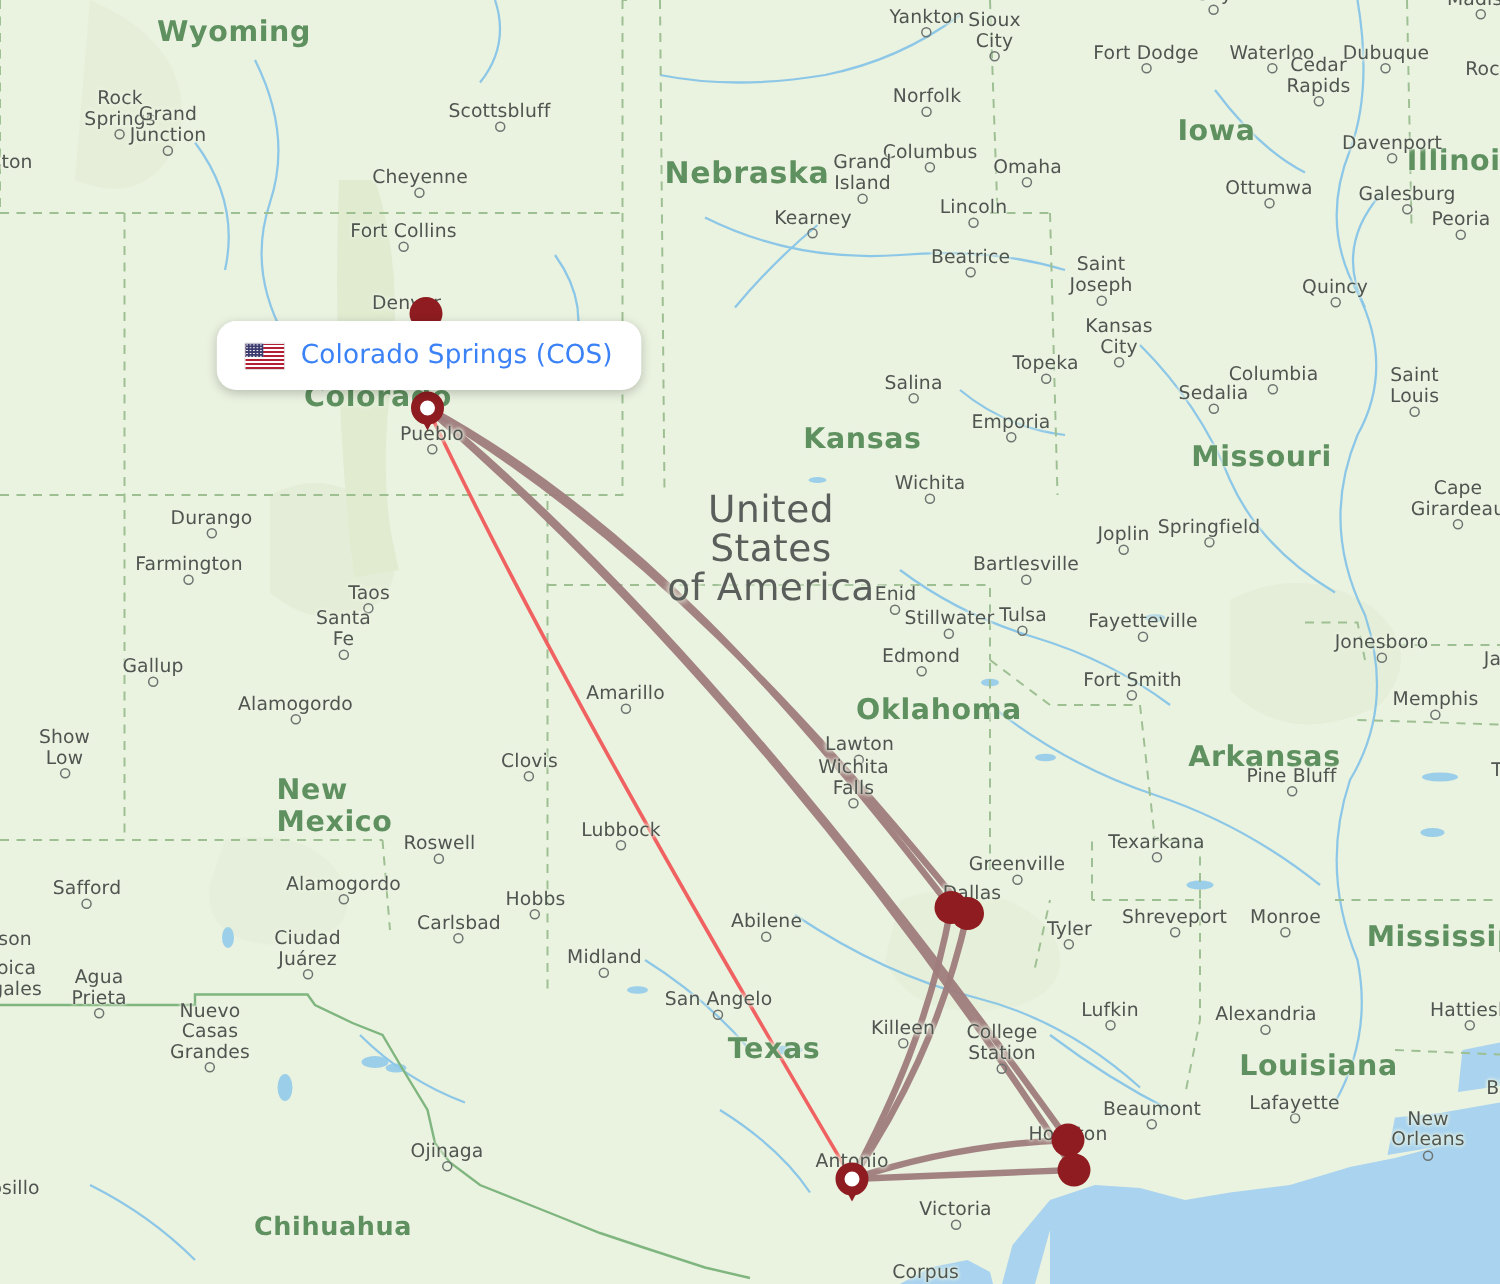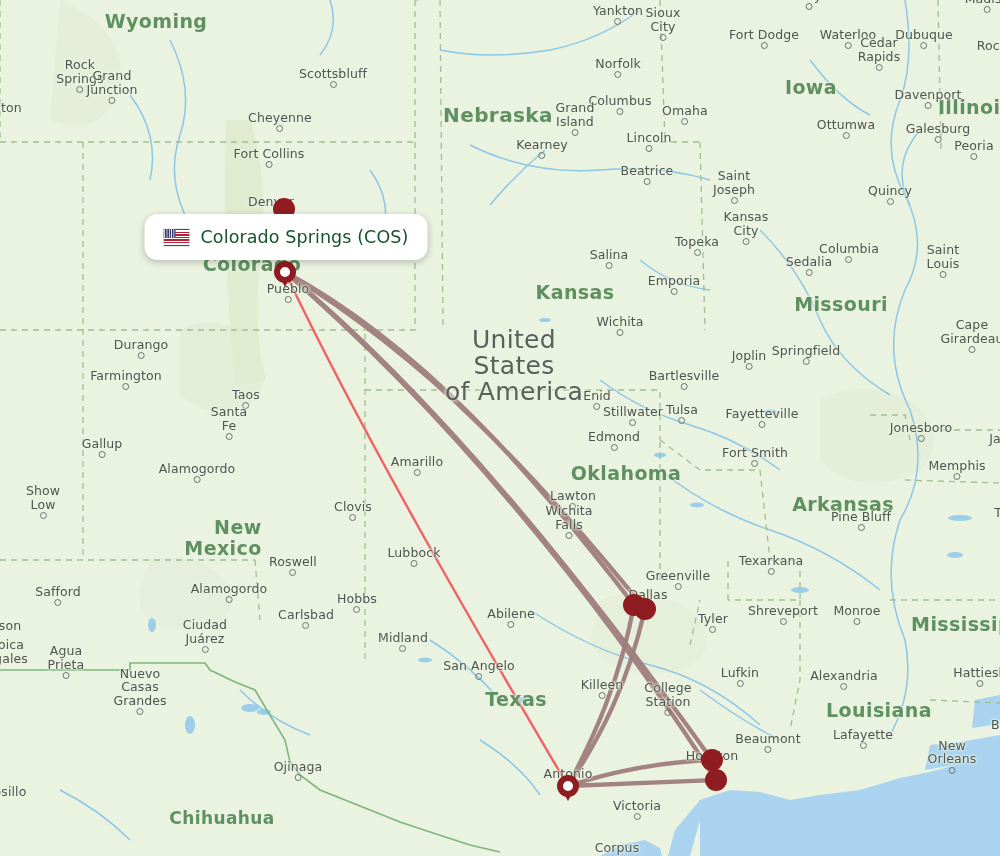--- a/index.html
+++ b/index.html
@@ -15,40 +15,40 @@
   svg.layer{display:block;}
 
   
   .city{position:absolute;transform:translate(-50%,0);text-align:center;white-space:pre-line;
         color:#4f5550;font-size:12.5px;line-height:13.5px;letter-spacing:.1px;
         text-shadow:0 0 3px #eaf2e0,0 0 3px #eaf2e0,0 0 2px #eaf2e0;pointer-events:none;}
   .city .dot{display:block;margin:1px auto 0;width:5px;height:5px;border-radius:50%;
         border:1.2px solid #6d7370;background:transparent;}
 
   
-  .region{position:absolute;transform:translate(-50%,-50%);text-align:right;white-space:pre-line;
+  .region{position:absolute;transform:translate(-50%,-50%);text-align:left;white-space:pre-line;
         color:#5f9160;font-weight:bold;letter-spacing:.4px;line-height:1.12;
         text-shadow:0 0 3px #eaf2e0,0 0 3px #eaf2e0;pointer-events:none;}
   .country{position:absolute;transform:translate(-50%,-50%);text-align:center;white-space:pre-line;
         color:#5a5f5b;font-size:25px;line-height:26px;letter-spacing:.3px;
         text-shadow:0 0 4px #eaf2e0,0 0 4px #eaf2e0;pointer-events:none;}
 
   
   .apt{position:absolute;border-radius:50%;background:#8e1c20;transform:translate(-50%,-50%);}
   .pin{position:absolute;width:22px;height:22px;transform:translate(-50%,-50%);}
   .pin .ring{position:absolute;left:0;top:0;width:22px;height:22px;border-radius:50%;
        box-sizing:border-box;border:6px solid #8e1c20;background:#ffffff;}
   .pin .tail{position:absolute;left:50%;top:13px;width:0;height:0;transform:translateX(-50%);
        border-left:7px solid transparent;border-right:7px solid transparent;border-top:13px solid #8e1c20;}
 
   
   .callout{position:absolute;display:flex;align-items:center;gap:11px;
        background:#fff;border-radius:13px;padding:13px 19px;
        box-shadow:0 2px 7px rgba(0,0,0,.22);white-space:nowrap;}
-  .callout .lbl{font-size:17.5px;color:#14532d;letter-spacing:.1px;}
+  .callout .lbl{font-size:17.5px;color:#3b82f6;letter-spacing:.1px;}
   .flag{width:26px;height:17px;position:relative;overflow:hidden;border:0;flex:0 0 auto;
         background:#ffffff;box-shadow:0 0 0 .5px rgba(0,0,0,.18);}
   .flag .stripes{position:absolute;inset:0;
         background:repeating-linear-gradient(to bottom,#b22234 0,#b22234 1.31px,#ffffff 1.31px,#ffffff 2.62px);}
   .flag .canton{position:absolute;left:0;top:0;width:11.5px;height:9.15px;background:#3c3b6e;}
   .flag .canton:after{content:"";position:absolute;inset:0;
         background:radial-gradient(circle,#fff .5px,transparent .6px) 0 0/2.3px 1.9px;}
 </style>
 </head>
 <body>

